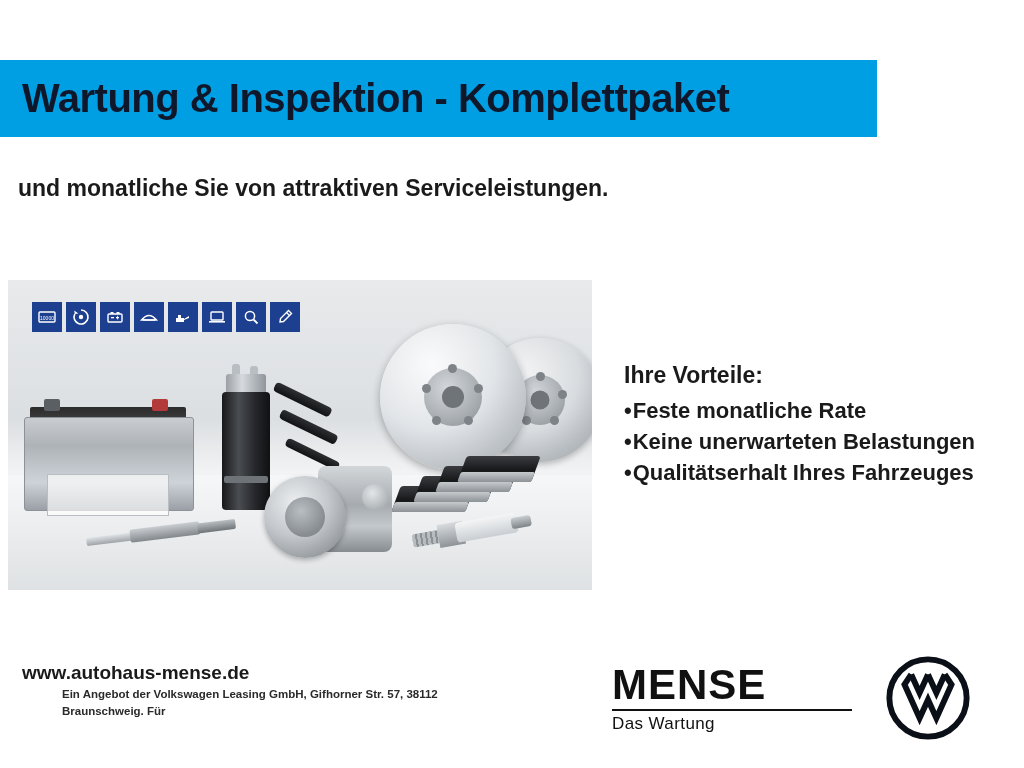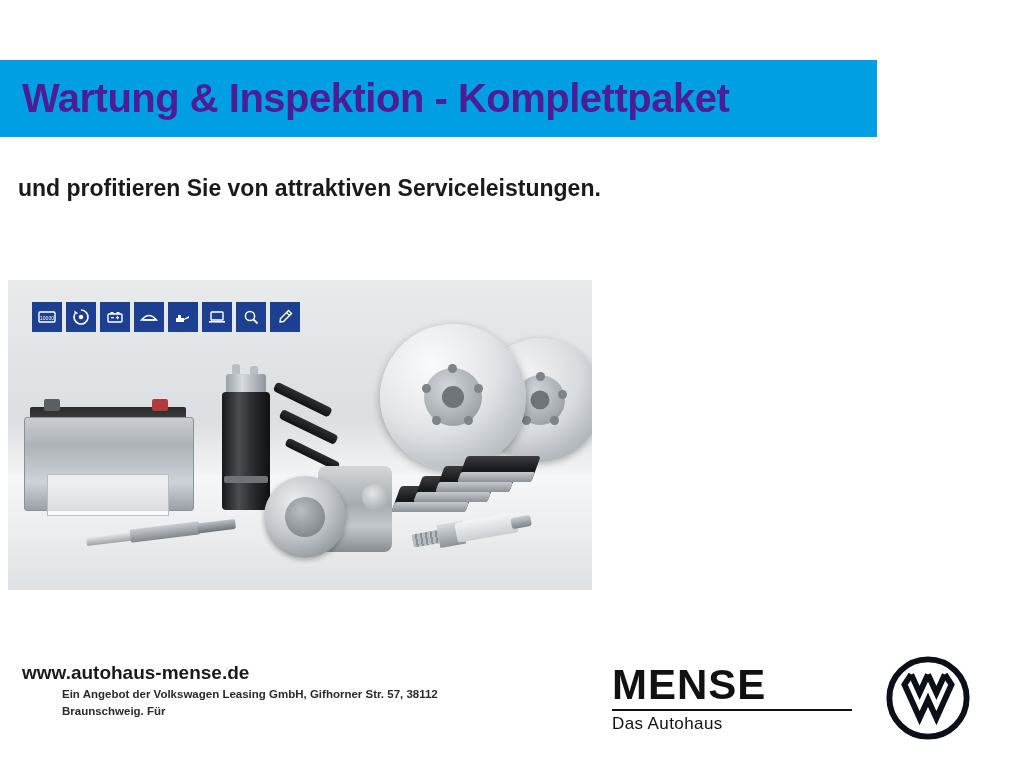--- a/index.html
+++ b/index.html
@@ -27,21 +27,21 @@
     position: absolute;
     left: 0;
     top: 60px;
     width: 877px;
     height: 77px;
     background: #009fe3;
     display: flex;
     align-items: center;
   }
   .banner-text {
-    color: #4c1d95;
+    color: #0f172a;
     font-size: 40px;
     font-weight: bold;
     letter-spacing: -0.5px;
     padding-left: 22px;
     white-space: nowrap;
   }
 
   
   .subhead {
     position: absolute;
@@ -383,21 +383,21 @@
 </head>
 <body>
 
 <div class="page">
 
   <div class="banner">
     <div class="banner-text">Wartung &amp; Inspektion - Komplettpaket</div>
   </div>
 
   <div class="subhead">
-    <span class="line">und profitieren Sie von attraktiven Serviceleistungen.</span>
+    <span class="line">und monatliche Sie von attraktiven Serviceleistungen.</span>
   </div>
 
   <div class="photo">
     <div class="photo-floor"></div>
 
     <div class="icon-strip">
       <div class="icon-box">
         <svg width="20" height="20" viewBox="0 0 20 20">
             <rect x="2" y="5" width="16" height="10" rx="1" fill="none" stroke="#fff" stroke-width="1.4"></rect>
             <text x="10" y="12.5" font-size="5" fill="#fff" text-anchor="middle" font-family="Liberation Sans, sans-serif">10000</text>
@@ -525,30 +525,42 @@
     </div>
 
     <div class="sparkplug">
       <div class="thread"></div>
       <div class="hex"></div>
       <div class="ceramic"></div>
       <div class="cap"></div>
     </div>
   </div>
 
+  <div class="benefits">
+    <div class="benefits-title">Ihre Vorteile:</div>
+    <div class="benefit-item">
+      <span class="bullet">•</span><span>Feste monatliche Rate</span>
+    </div>
+    <div class="benefit-item">
+      <span class="bullet">•</span><span>Keine unerwarteten Belastungen</span>
+    </div>
+    <div class="benefit-item">
+      <span class="bullet">•</span><span>Qualitätserhalt Ihres Fahrzeuges</span>
+    </div>
+  </div>
 
   <div class="footer-url">www.autohaus-mense.de</div>
   <div class="legal">
     <span class="line">Ein Angebot der Volkswagen Leasing GmbH,  Gifhorner Str. 57, 38112 Braunschweig. Für</span>
   </div>
 
   <div class="dealer-logo">
     <div class="dealer-name">MENSE</div>
     <div class="dealer-rule"></div>
-    <div class="dealer-sub">Das Autohaus</div>
+    <div class="dealer-sub">Das Wartung</div>
   </div>
 
   <div class="vw-logo">
     <svg width="84" height="84" viewBox="0 0 100 100">
       <circle cx="50" cy="50" r="46" fill="none" stroke="#0b0f17" stroke-width="7"></circle>
       <g fill="none" stroke="#0b0f17" stroke-width="7" stroke-linecap="butt" stroke-linejoin="miter">
         <path d="M50 22 L40 44 L30 22"></path>
         <path d="M30 22 L22 34 L40 74 L50 52 L60 74 L78 34 L70 22"></path>
         <path d="M70 22 L60 44 L50 22"></path>
       </g>

